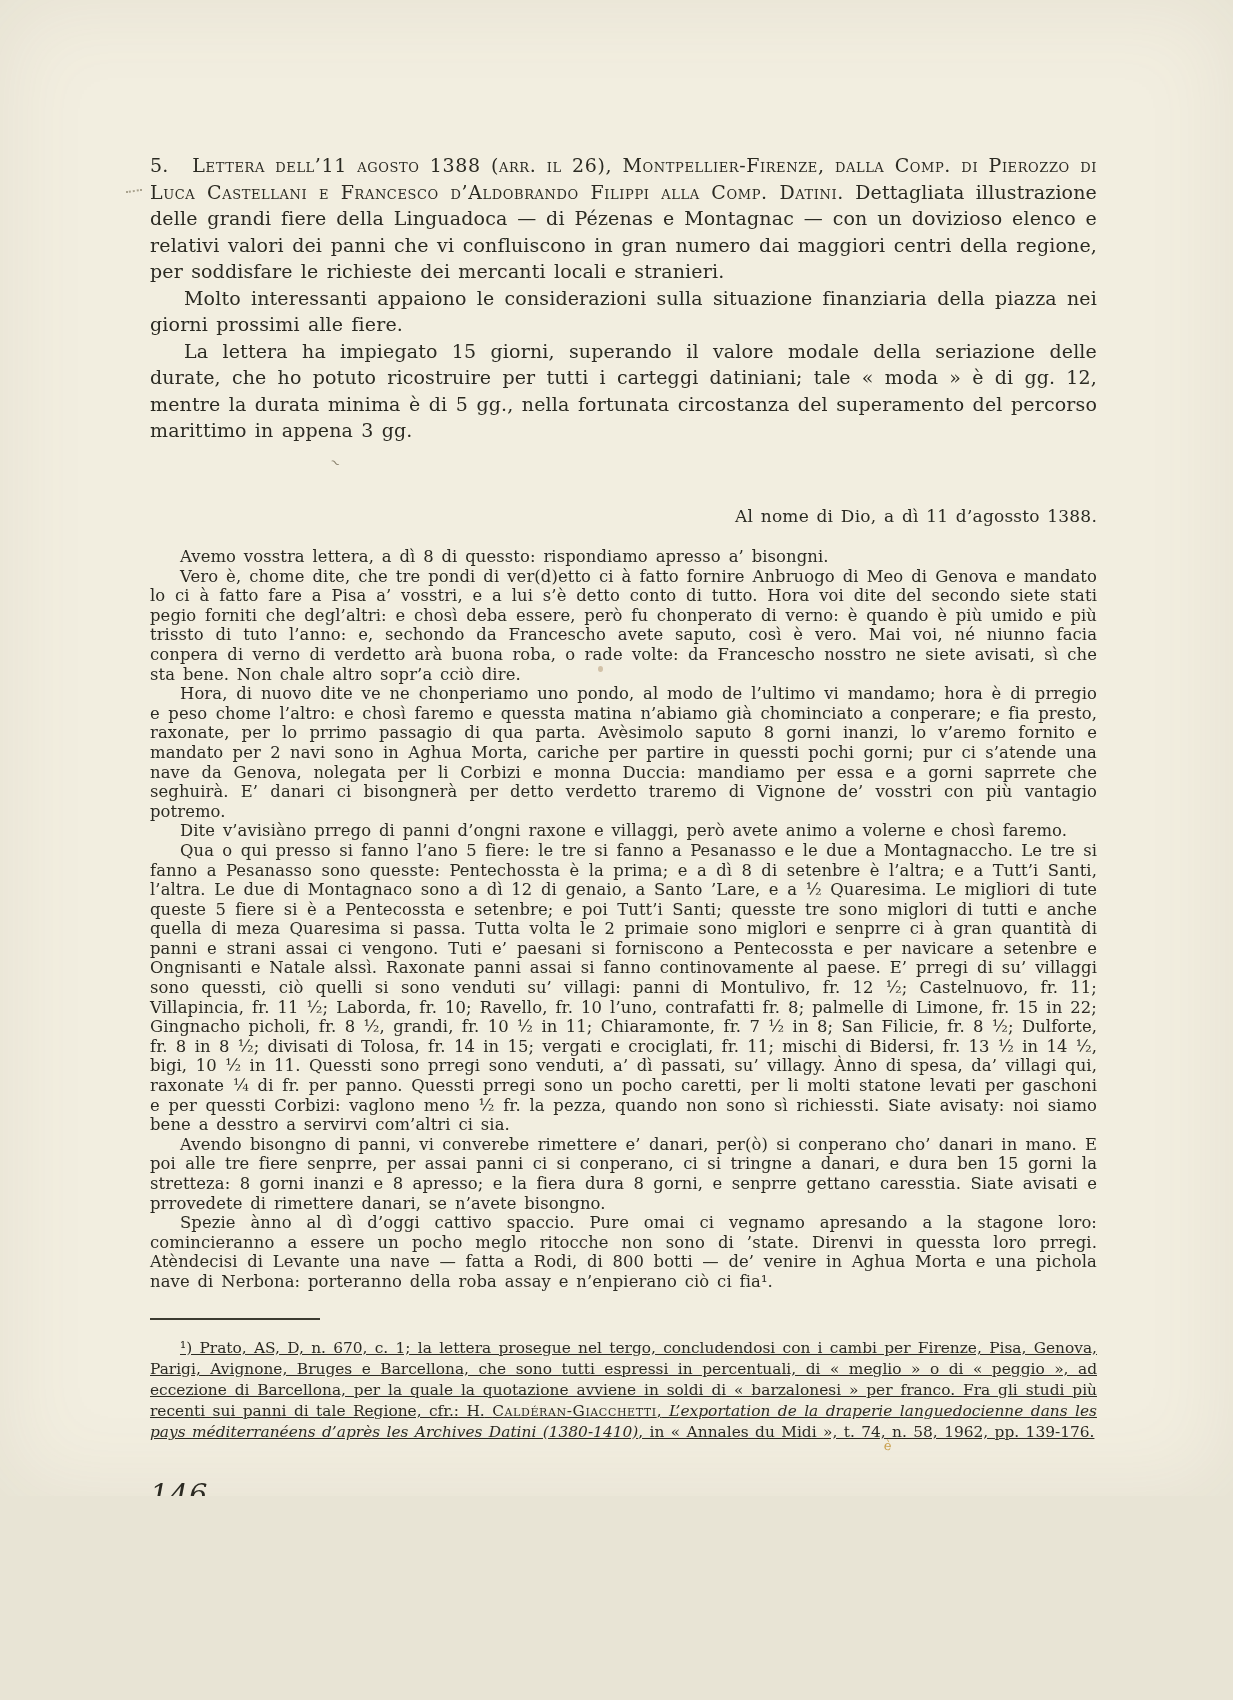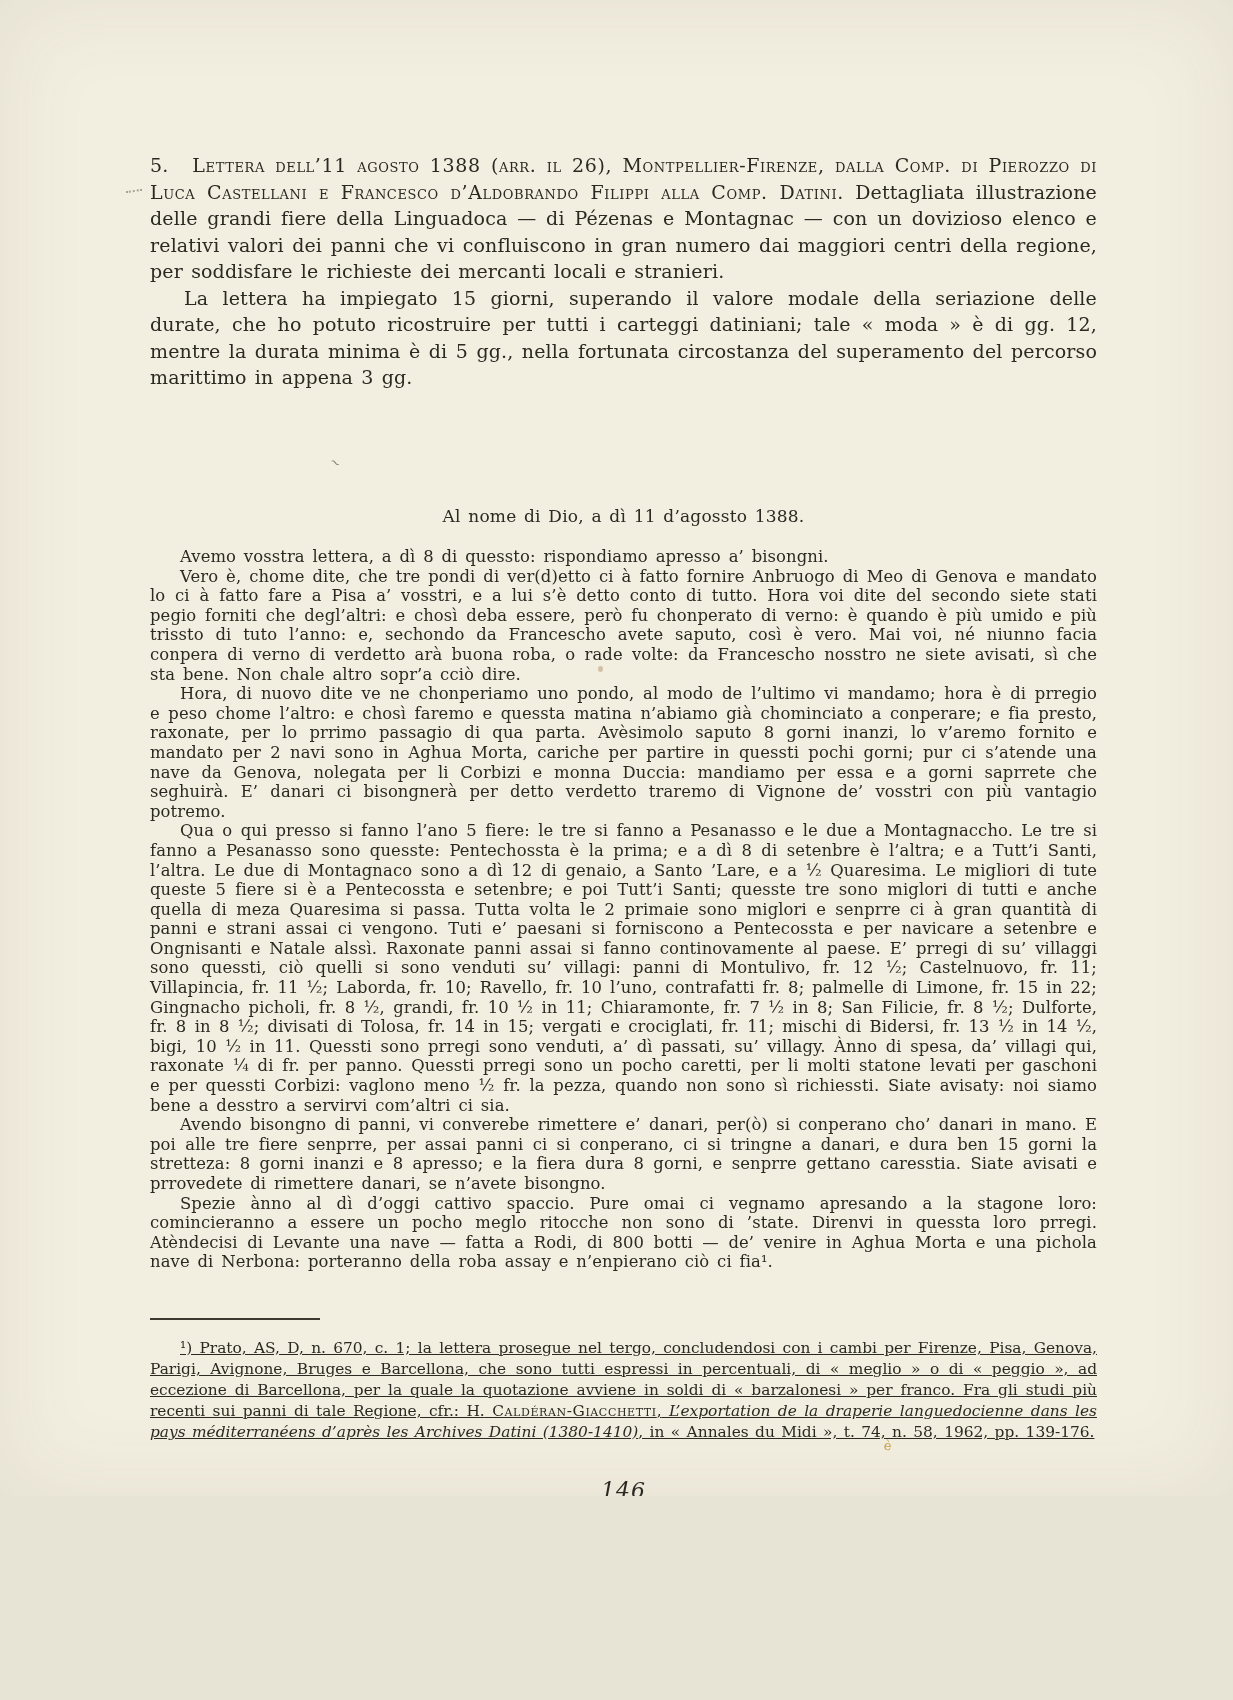--- a/index.html
+++ b/index.html
@@ -34,21 +34,21 @@
   .summary p { margin: 0; }
   .summary p.indent { text-indent: 34px; }
   .item-no { margin-right: 14px; }
   .sc {
     font-variant: small-caps;
     letter-spacing: 0.6px;
   }
   
   .salutation {
     top: 506px;
-    text-align: center;
+    text-align: right;
     font-size: 17px;
     letter-spacing: 0.2px;
     word-spacing: 2px;
   }
   .letter {
     top: 547px;
     font-size: 16.4px;
     line-height: 19.6px;
     text-align: justify;
     word-spacing: 2.5px;
@@ -69,22 +69,21 @@
     font-size: 15.4px;
     line-height: 21px;
     text-align: justify;
     word-spacing: 1.5px;
   }
   .footnote p { margin: 0; text-indent: 30px; }
   .italic { font-style: italic; }
   
   .page-number {
     top: 1478px;
-    text-align: center;
-    font-size: 22px;
+    font-size: 29px;
     font-style: italic;
     letter-spacing: 1px;
   }
   
   .speck {
     position: absolute;
     pointer-events: none;
   }
   .speck-1 {
     left: 126px; top: 190px; width: 16px; height: 3px;
@@ -110,29 +109,31 @@
 <body>
 
 <div class="page">
 
   <div class="content summary" style="position:absolute;">
     <p>
       <span class="item-no">5.</span>
       <span class="sc">Lettera dell’11 agosto 1388 (arr. il 26), Montpellier-Firenze, dalla Comp. di Pierozzo di Luca Castellani e Francesco d’Aldobrando Filippi alla Comp. Datini.</span>
       <span>Dettagliata illustrazione delle grandi fiere della Linguadoca — di Pézenas e Montagnac — con un dovizioso elenco e relativi valori dei panni che vi confluiscono in gran numero dai maggiori centri della regione, per soddisfare le richieste dei mercanti locali e stranieri.</span>
     </p>
+    <p class="indent">Molto interessanti appaiono le considerazioni sulla situazione finanziaria della piazza nei giorni prossimi alle fiere.</p>
     <p class="indent">La lettera ha impiegato 15 giorni, superando il valore modale della seriazione delle durate, che ho potuto ricostruire per tutti i carteggi datiniani; tale « moda » è di gg. 12, mentre la durata minima è di 5 gg., nella fortunata circostanza del superamento del percorso marittimo in appena 3 gg.</p>
   </div>
 
   <div class="content salutation" style="position:absolute;">Al nome di Dio, a dì 11 d’agossto 1388.</div>
 
   <div class="content letter" style="position:absolute;">
     <p>Avemo vosstra lettera, a dì 8 di quessto: rispondiamo apresso a’ bisongni.</p>
     <p>Vero è, chome dite, che tre pondi di ver(d)etto ci à fatto fornire Anbruogo di Meo di Genova e mandato lo ci à fatto fare a Pisa a’ vosstri, e a lui s’è detto conto di tutto. Hora voi dite del secondo siete stati pegio forniti che degl’altri: e chosì deba essere, però fu chonperato di verno: è quando è più umido e più trissto di tuto l’anno: e, sechondo da Francescho avete saputo, così è vero. Mai voi, né niunno facia conpera di verno di verdetto arà buona roba, o rade volte: da Francescho nosstro ne siete avisati, sì che sta bene. Non chale altro sopr’a cciò dire.</p>
     <p>Hora, di nuovo dite ve ne chonperiamo uno pondo, al modo de l’ultimo vi mandamo; hora è di prregio e peso chome l’altro: e chosì faremo e quessta matina n’abiamo già chominciato a conperare; e fia presto, raxonate, per lo prrimo passagio di qua parta. Avèsimolo saputo 8 gorni inanzi, lo v’aremo fornito e mandato per 2 navi sono in Aghua Morta, cariche per partire in quessti pochi gorni; pur ci s’atende una nave da Genova, nolegata per li Corbizi e monna Duccia: mandiamo per essa e a gorni saprrete che seghuirà. E’ danari ci bisongnerà per detto verdetto traremo di Vignone de’ vosstri con più vantagio potremo.</p>
+    <p>Dite v’avisiàno prrego di panni d’ongni raxone e villaggi, però avete animo a volerne e chosì faremo.</p>
     <p>Qua o qui presso si fanno l’ano 5 fiere: le tre si fanno a Pesanasso e le due a Montagnaccho. Le tre si fanno a Pesanasso sono quesste: Pentechossta è la prima; e a dì 8 di setenbre è l’altra; e a Tutt’i Santi, l’altra. Le due di Montagnaco sono a dì 12 di genaio, a Santo ’Lare, e a ½ Quaresima. Le migliori di tute queste 5 fiere si è a Pentecossta e setenbre; e poi Tutt’i Santi; quesste tre sono miglori di tutti e anche quella di meza Quaresima si passa. Tutta volta le 2 primaie sono miglori e senprre ci à gran quantità di panni e strani assai ci vengono. Tuti e’ paesani si forniscono a Pentecossta e per navicare a setenbre e Ongnisanti e Natale alssì. Raxonate panni assai si fanno continovamente al paese. E’ prregi di su’ villaggi sono quessti, ciò quelli si sono venduti su’ villagi: panni di Montulivo, fr. 12 ½; Castelnuovo, fr. 11; Villapincia, fr. 11 ½; Laborda, fr. 10; Ravello, fr. 10 l’uno, contrafatti fr. 8; palmelle di Limone, fr. 15 in 22; Gingnacho picholi, fr. 8 ½, grandi, fr. 10 ½ in 11; Chiaramonte, fr. 7 ½ in 8; San Filicie, fr. 8 ½; Dulforte, fr. 8 in 8 ½; divisati di Tolosa, fr. 14 in 15; vergati e crociglati, fr. 11; mischi di Bidersi, fr. 13 ½ in 14 ½, bigi, 10 ½ in 11. Quessti sono prregi sono venduti, a’ dì passati, su’ villagy. Ànno di spesa, da’ villagi qui, raxonate ¼ di fr. per panno. Quessti prregi sono un pocho caretti, per li molti statone levati per gaschoni e per quessti Corbizi: vaglono meno ½ fr. la pezza, quando non sono sì richiessti. Siate avisaty: noi siamo bene a desstro a servirvi com’altri ci sia.</p>
     <p>Avendo bisongno di panni, vi converebe rimettere e’ danari, per(ò) si conperano cho’ danari in mano. E poi alle tre fiere senprre, per assai panni ci si conperano, ci si tringne a danari, e dura ben 15 gorni la stretteza: 8 gorni inanzi e 8 apresso; e la fiera dura 8 gorni, e senprre gettano caresstia. Siate avisati e prrovedete di rimettere danari, se n’avete bisongno.</p>
     <p>Spezie ànno al dì d’oggi cattivo spaccio. Pure omai ci vegnamo apresando a la stagone loro: comincieranno a essere un pocho meglo ritocche non sono di ’state. Direnvi in quessta loro prregi. Atèndecisi di Levante una nave — fatta a Rodi, di 800 botti — de’ venire in Aghua Morta e una pichola nave di Nerbona: porteranno della roba assay e n’enpierano ciò ci fia¹.</p>
   </div>
 
   <div class="footnote-rule"></div>
   <div class="content footnote" style="position:absolute;text-decoration:underline;">
     <p>
       <span>¹) Prato, AS, D, n. 670, c. 1; la lettera prosegue nel tergo, concludendosi con i cambi per Firenze, Pisa, Genova, Parigi, Avignone, Bruges e Barcellona, che sono tutti espressi in percentuali, di « meglio » o di « peggio », ad eccezione di Barcellona, per la quale la quotazione avviene in soldi di « barzalonesi » per franco. Fra gli studi più recenti sui panni di tale Regione, cfr.: H.</span>
       <span class="sc">Caldéran-Giacchetti</span><span>,</span>

